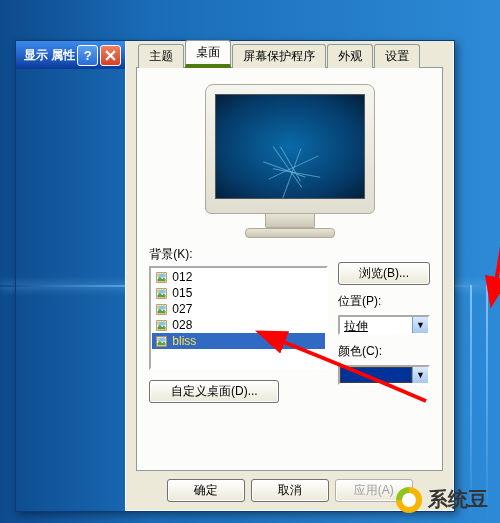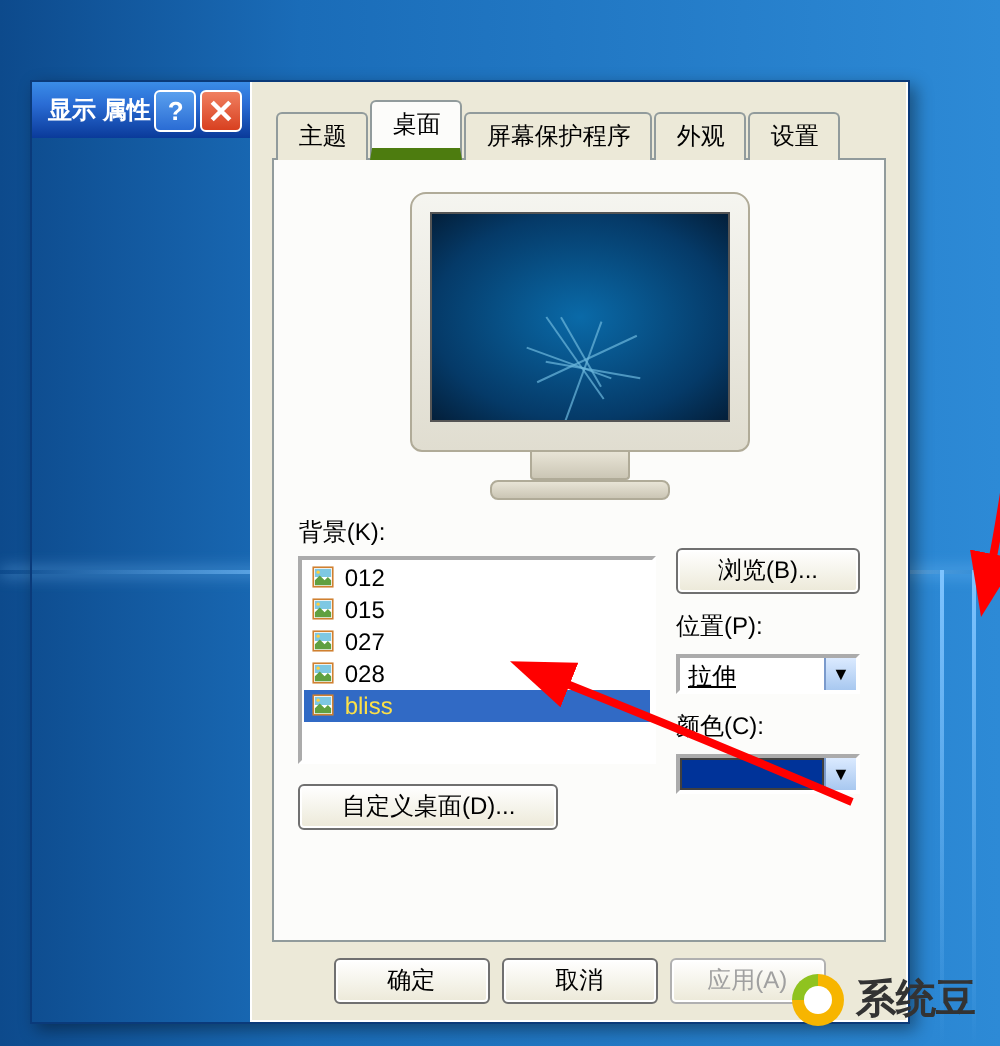--- a/index.html
+++ b/index.html
@@ -60,21 +60,21 @@
     font-weight: bold;
     border: 1px solid #fff;
   }
   .tb-help { background: linear-gradient(180deg, #5aa0ee, #2a6cd4); color:#fff; }
   .tb-close { background: linear-gradient(180deg, #f08060, #d84020); color:#fff; }
   .body {
     flex: 1;
     background: #ece9d8;
     border: 1px solid #fff;
     border-top: none;
-    padding: 16px 10px 6px 10px;
+    padding: 4px 10px 6px 10px;
     display: flex;
     flex-direction: column;
     position: relative;
   }
   .tabstrip {
     display: flex;
     align-items: flex-end;
     height: 22px;
     padding-left: 2px;
   }
@@ -84,21 +84,21 @@
     border: 1px solid #919b9c;
     border-bottom: none;
     border-radius: 3px 3px 0 0;
     margin-right: 1px;
     position: relative;
     top: 1px;
     color: #000;
   }
   .tab.active {
     background: #fcfcfa;
-    border-bottom: 6px solid #4d7c0f;
+    border-bottom: 4px solid #4d7c0f;
     z-index: 2;
     font-weight: normal;
   }
   .tabpanel {
     flex: 1;
     border: 1px solid #919b9c;
     background: #fcfcfa;
     padding: 10px 12px 10px 12px;
     display: flex;
     flex-direction: column;
@@ -158,21 +158,21 @@
   .lbl { margin-bottom: 3px; }
   .listbox {
     border: 2px inset #fff;
     background: #fff;
     height: 104px;
     overflow-y: auto;
     padding: 1px;
   }
   .list-row {
     display: flex;
-    align-items: flex-start;
+    align-items: flex-end;
     padding: 1px 3px;
     gap: 4px;
   }
   .list-row.sel { background: #316ac5; color: #fde047; }
   .doc-icon {
     width: 13px; height: 13px;
     display: inline-block;
   }
   .xp-btn {
     background: linear-gradient(180deg, #fff, #ece9d8);

